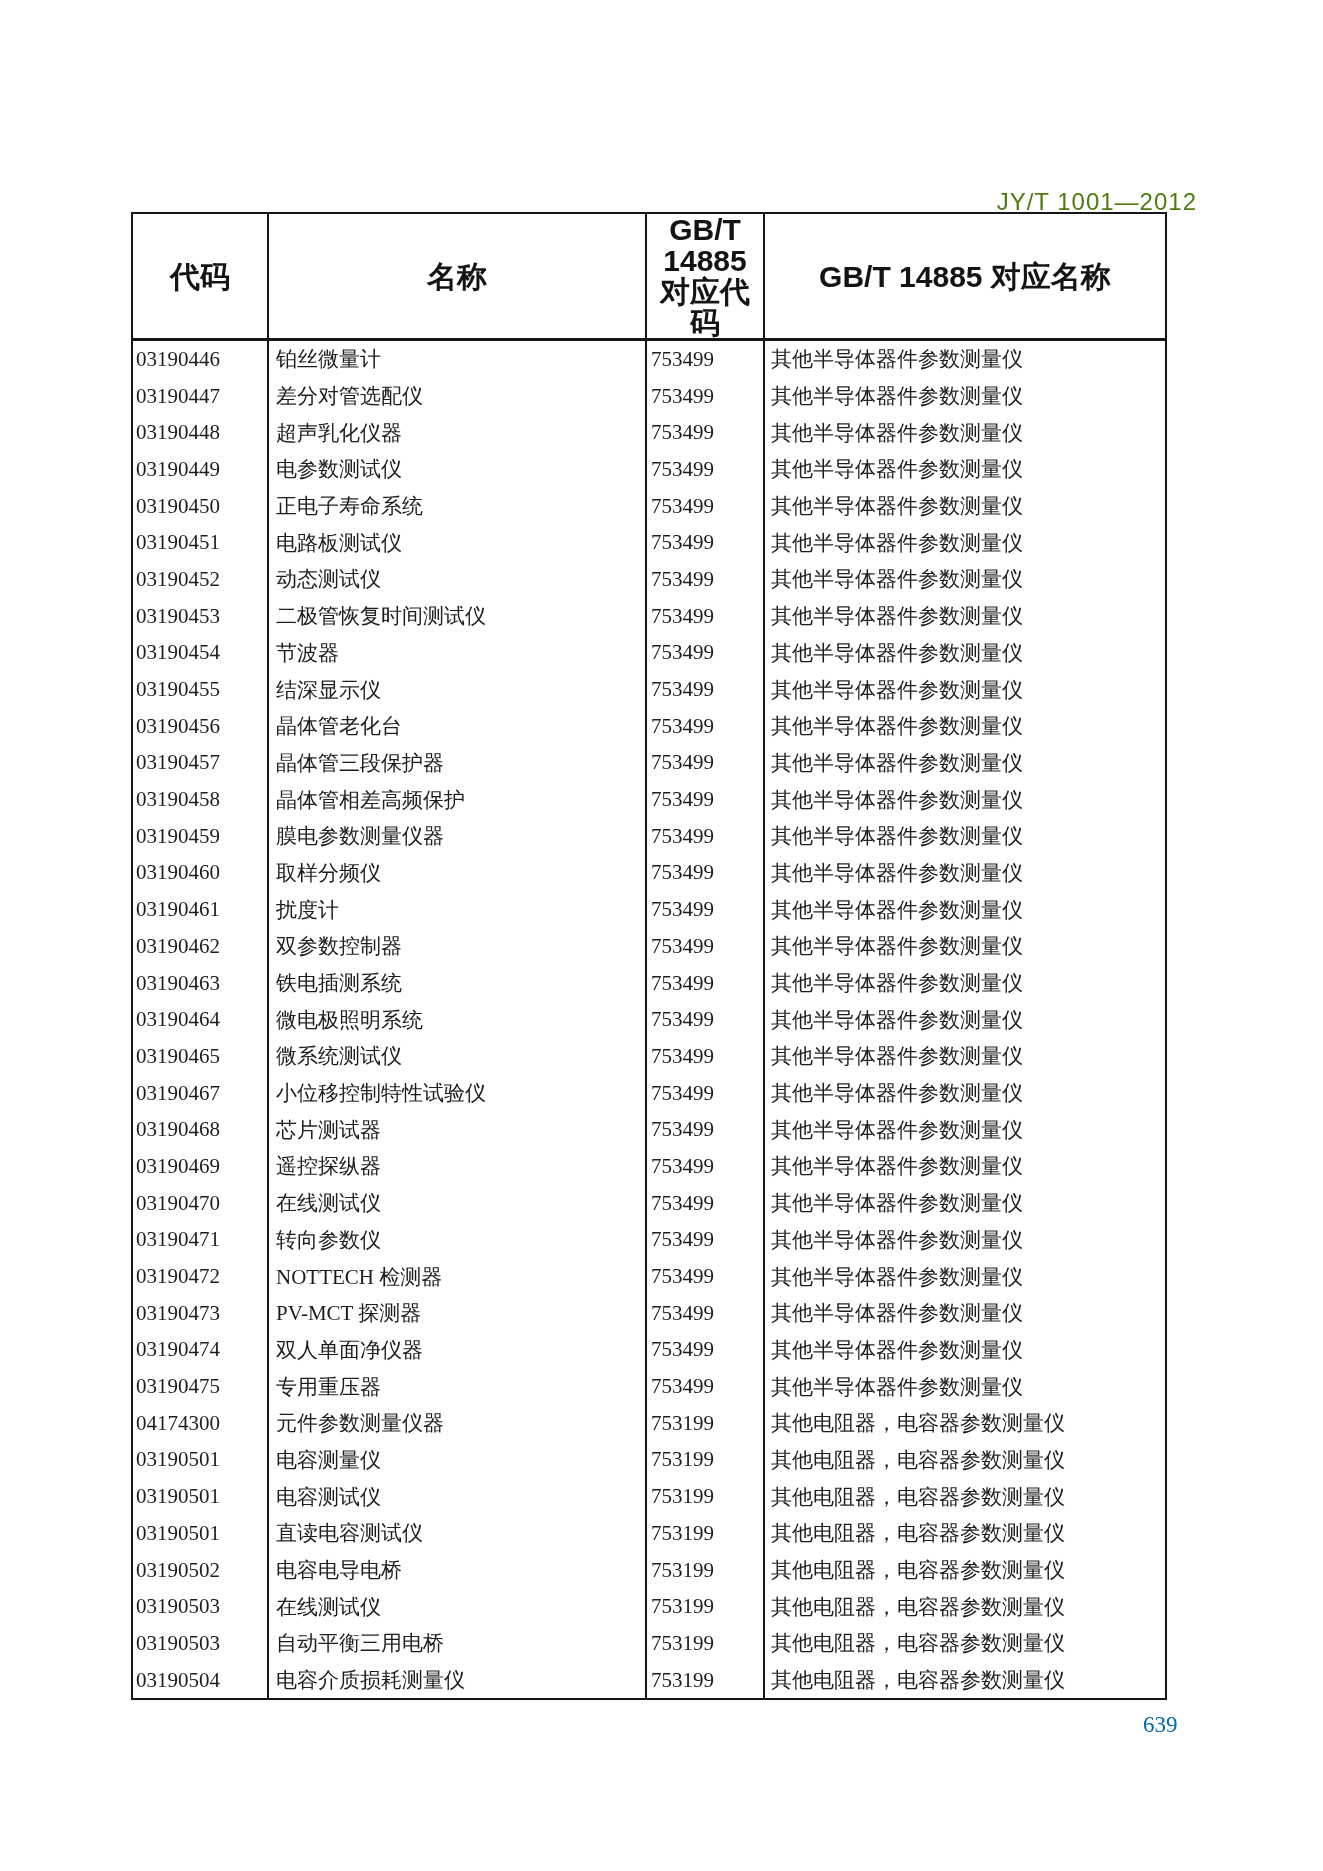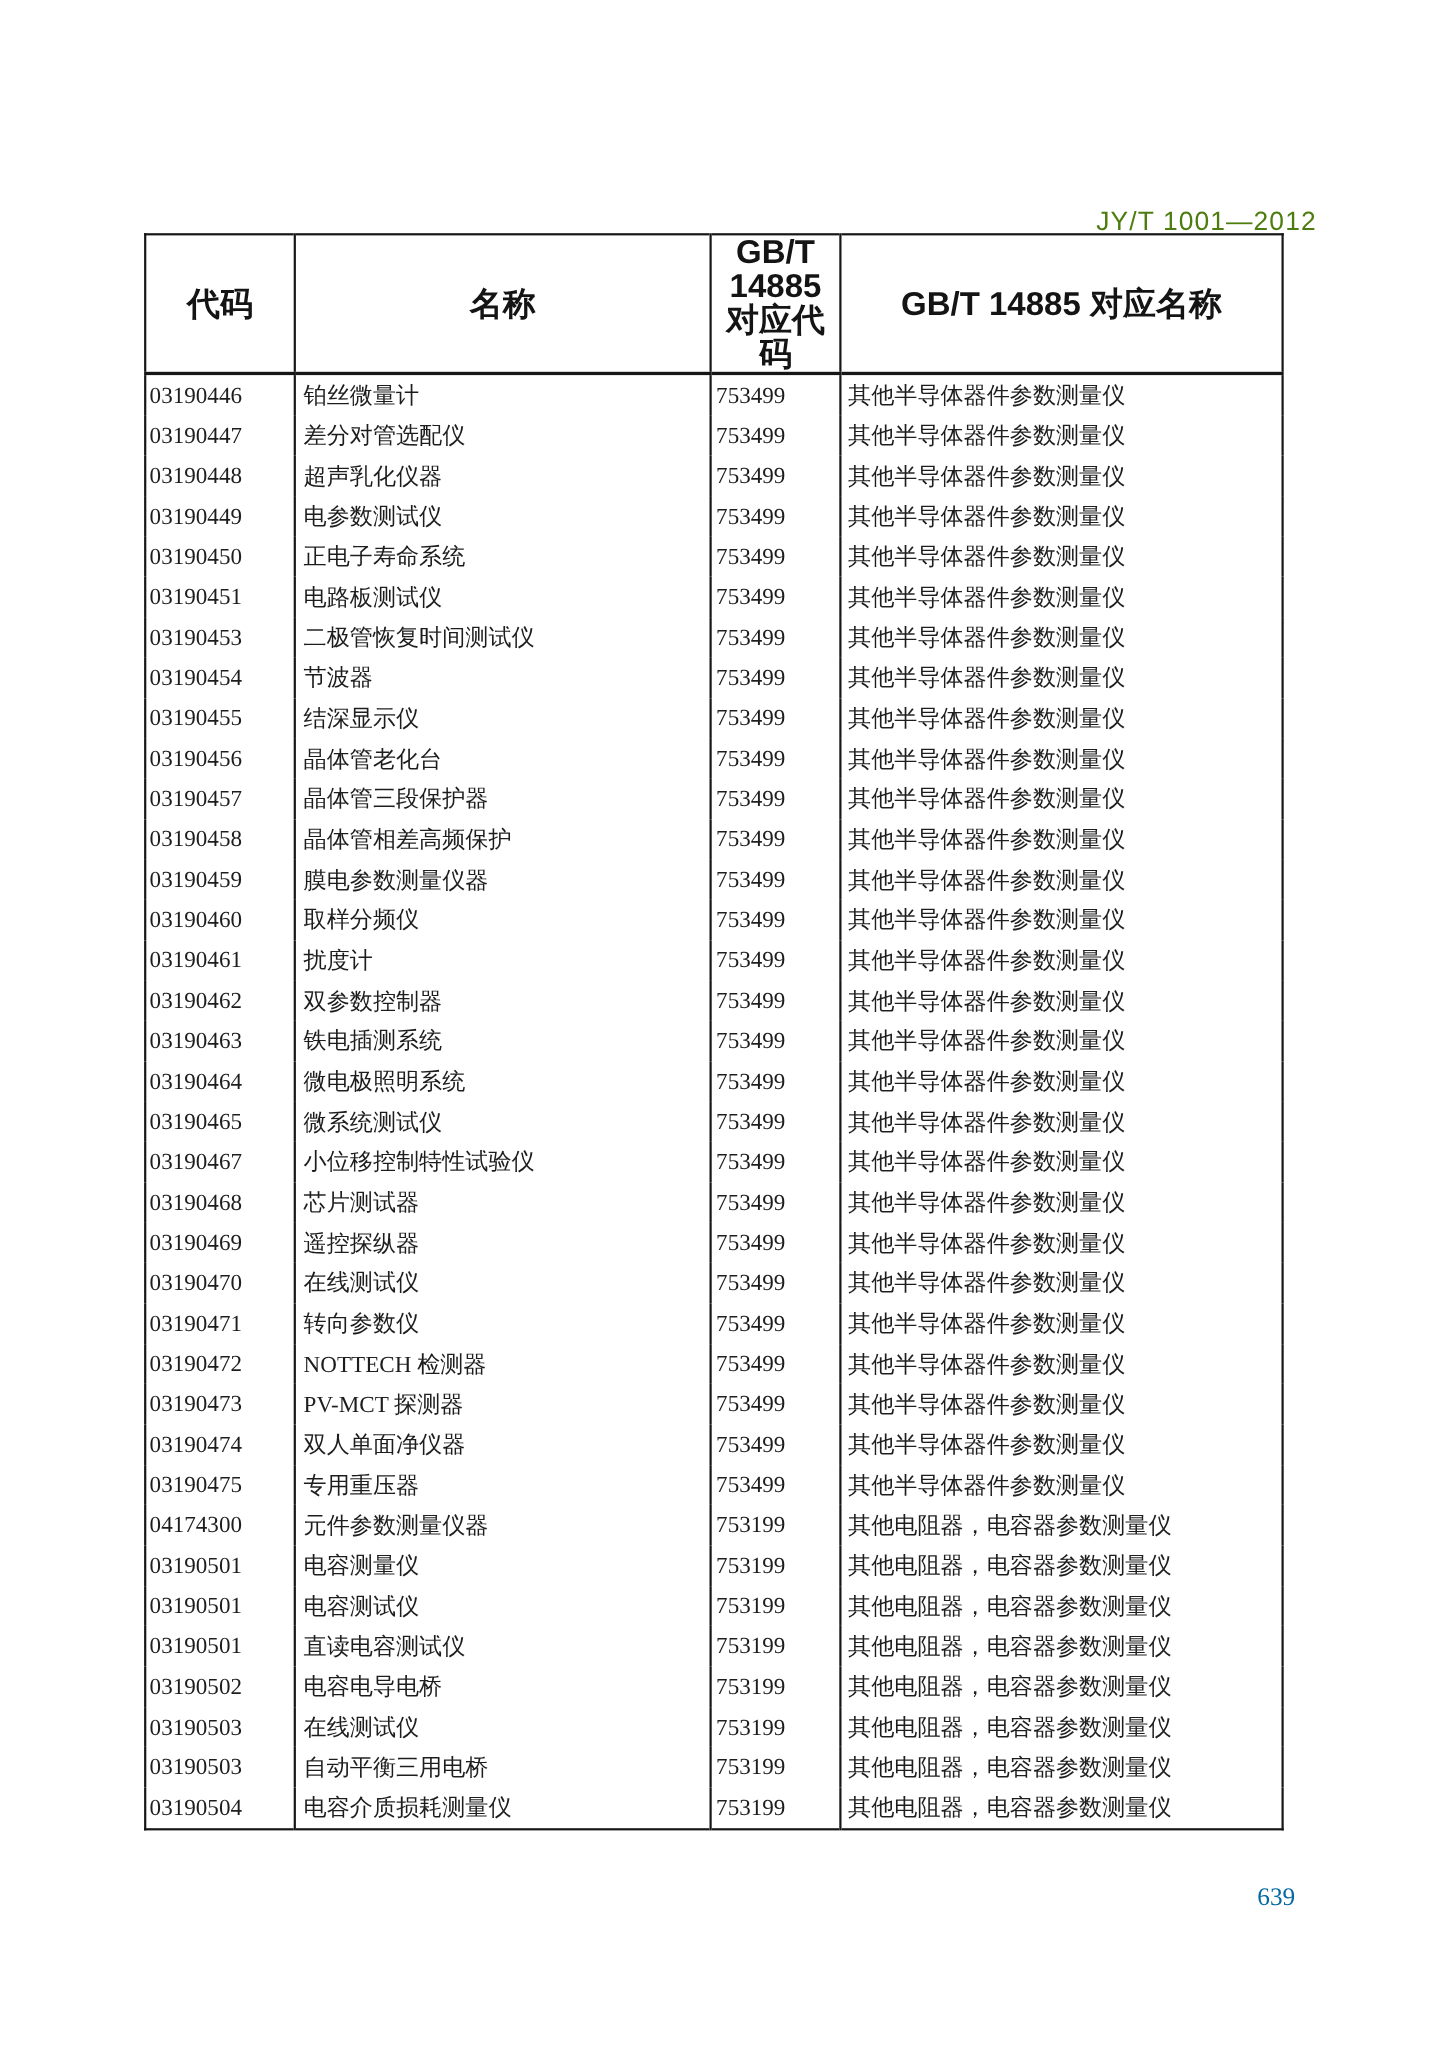--- a/index.html
+++ b/index.html
@@ -133,20 +133,26 @@
           <td class="gbname">其他半导体器件参数测量仪</td>
         </tr>
 
         <tr>
           <td class="code">03190451</td>
           <td class="name">电路板测试仪</td>
           <td class="gbcode">753499</td>
           <td class="gbname">其他半导体器件参数测量仪</td>
         </tr>
 
+        <tr>
+          <td class="code">03190452</td>
+          <td class="name">动态测试仪</td>
+          <td class="gbcode">753499</td>
+          <td class="gbname">其他半导体器件参数测量仪</td>
+        </tr>
 
         <tr>
           <td class="code">03190453</td>
           <td class="name">二极管恢复时间测试仪</td>
           <td class="gbcode">753499</td>
           <td class="gbname">其他半导体器件参数测量仪</td>
         </tr>
 
         <tr>
           <td class="code">03190454</td>

